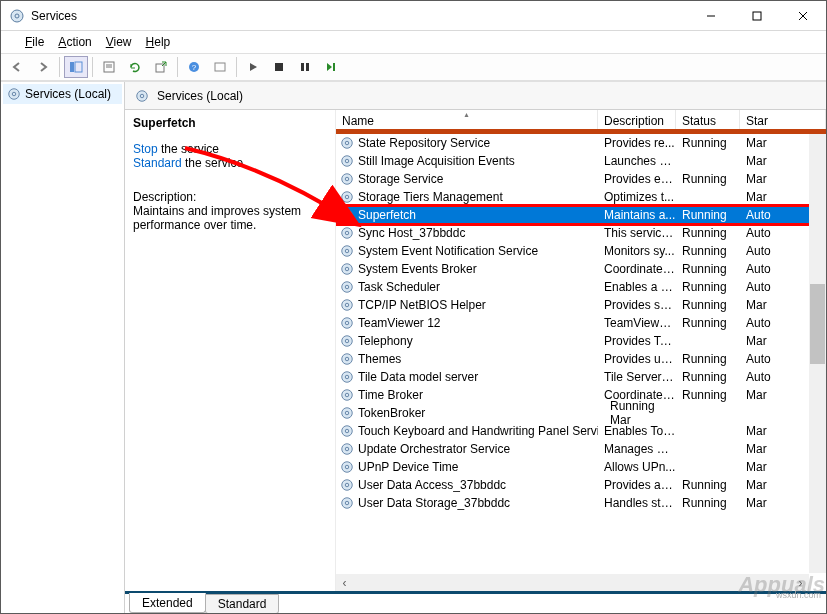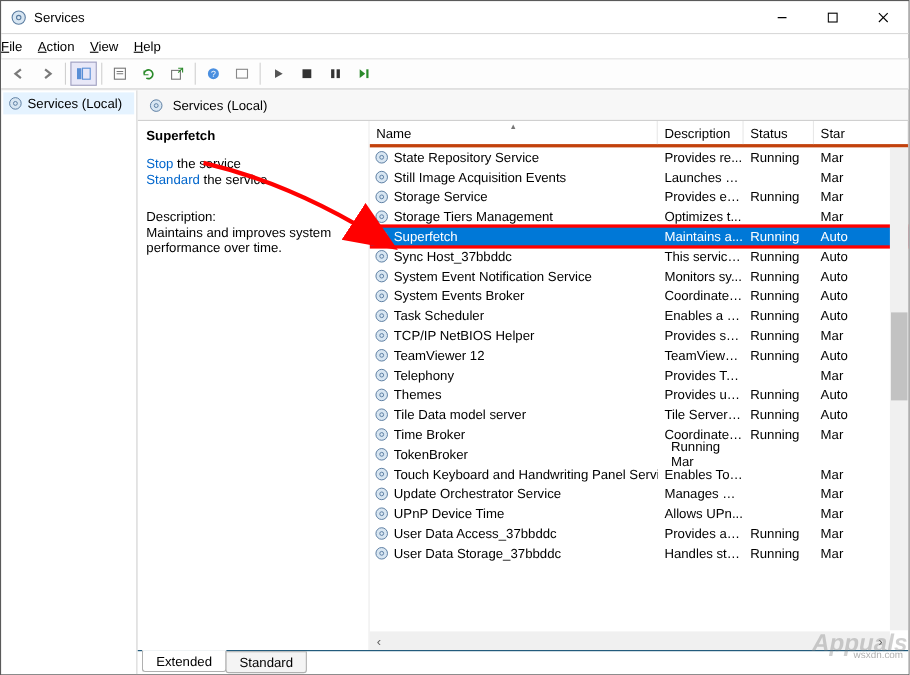--- a/index.html
+++ b/index.html
@@ -4,60 +4,60 @@
 <style>
 * { box-sizing: border-box; margin: 0; padding: 0; }
 body { font-family: "Segoe UI", Tahoma, sans-serif; font-size: 12px; background: #fff; width: 827px; height: 614px; overflow: hidden; position: relative; }
 .window { border: 1px solid #5a5a5a; display: flex; flex-direction: column; height: 100%; background: #fff; }
 .titlebar { height: 30px; display: flex; align-items: center; padding-left: 8px; border-bottom: 1px solid #d9d9d9; }
 .titlebar .icon { width: 16px; height: 16px; margin-right: 6px; }
 .titlebar .title { flex: 1; font-size: 12px; }
 .win-btns { display: flex; }
 .win-btn { width: 46px; height: 30px; display: flex; align-items: center; justify-content: center; }
 .win-btn svg { width: 10px; height: 10px; }
-.menubar { height: 22px; display: flex; align-items: center; padding-left: 0; gap: 14px; }
+.menubar { height: 22px; display: flex; align-items: center; padding-left: 24px; gap: 14px; }
 .menubar span { font-size: 12px; }
 .menubar span u { text-decoration: underline; }
 .toolbar { height: 28px; display: flex; align-items: center; border-top: 1px solid #e0e0e0; border-bottom: 1px solid #e0e0e0; padding: 0 4px; gap: 2px; background: #fdfdfd; }
 .tool-btn { width: 24px; height: 22px; display: flex; align-items: center; justify-content: center; border: 1px solid transparent; }
 .tool-btn.active { border: 1px solid #a0a0c0; background: #e8e8f8; }
 .tool-sep { width: 1px; height: 20px; background: #d0d0d0; margin: 0 2px; }
 .body { flex: 1; display: flex; border-top: 1px solid #e0e0e0; overflow: hidden; }
 .left-pane { width: 124px; border-right: 1px solid #d0d0d0; padding: 2px; }
 .left-pane .tree-item { display: flex; align-items: center; gap: 4px; padding: 3px 4px; background: #e5f3ff; }
 .right-pane { flex: 1; display: flex; flex-direction: column; overflow: hidden; position: relative; }
 .right-header { height: 28px; border-bottom: 1px solid #d0d0d0; display: flex; align-items: center; padding-left: 10px; gap: 8px; background: #f7f7f7; }
 .right-content { flex: 1; display: flex; overflow: hidden; }
 .detail-pane { width: 210px; padding: 6px 8px; font-size: 12px; }
 .detail-pane .svc-name { font-weight: bold; margin-bottom: 12px; }
 .detail-pane a { color: #0066cc; cursor: pointer; }
 .detail-pane .desc-label { margin-top: 20px; }
 .list-pane { flex: 1; display: flex; flex-direction: column; border-left: 1px solid #ececec; overflow: hidden; }
-.list-header { display: flex; height: 24px; border-bottom: 3px solid #c2410c; background: #fff; }
+.list-header { display: flex; height: 24px; border-bottom: 5px solid #c2410c; background: #fff; }
 .list-header .col { padding: 4px 6px; border-right: 1px solid #e8e8e8; font-size: 12px; overflow: hidden; }
 .col-name { width: 262px; position: relative; }
 .col-desc { width: 78px; }
 .col-status { width: 64px; }
 .col-startup { flex: 1; }
 .sort-ind { position: absolute; left: 50%; top: 0; transform: translateX(-50%); font-size: 8px; color: #777; }
 .list-body { flex: 1; overflow-y: hidden; position: relative; }
 .row { display: flex; height: 18px; align-items: center; font-size: 12px; }
 .row .c-name { width: 262px; padding-left: 4px; display: flex; align-items: center; gap: 4px; overflow: hidden; white-space: nowrap; }
 .row .c-desc { width: 78px; padding-left: 6px; overflow: hidden; white-space: nowrap; text-overflow: ellipsis; }
 .row .c-status { width: 64px; padding-left: 6px; }
 .row .c-startup { flex: 1; padding-left: 6px; overflow: hidden; white-space: nowrap; }
 .row.selected { background: #0078d7; color: #fff; }
 .row.selected .svc-icon circle { fill: #fff; }
 .row.highlight-box { outline: 3px solid #ff0000; outline-offset: -1px; }
 .svc-icon { width: 14px; height: 14px; flex-shrink: 0; }
 .scroll-track { position: absolute; right: 0; top: 0; bottom: 18px; width: 17px; background: #f0f0f0; }
 .scroll-thumb { position: absolute; left: 1px; right: 1px; top: 150px; height: 80px; background: #c2c2c2; }
 .hscroll { position: absolute; left: 0; right: 17px; bottom: 0; height: 17px; background: #f0f0f0; display:flex; justify-content:space-between; align-items:center; }
 .hscroll .arr { width:17px; height:17px; display:flex; align-items:center; justify-content:center; color:#606060;}
-.tabs { height: 22px; display: flex; align-items: flex-start; padding-left: 4px; border-top: 1px solid #0c4a6e; background: #fff; }
+.tabs { height: 22px; display: flex; align-items: flex-start; padding-left: 4px; border-top: 3px solid #0c4a6e; background: #fff; }
 .tab { padding: 2px 12px; border: 1px solid #b0b0b0; border-top: 1px solid #fff; border-radius: 0 0 3px 3px; font-size: 12px; background: #fff; margin-right: -1px; margin-top:-1px; }
 .tab.inactive { background: #f4f4f4; border-top:1px solid #b0b0b0; margin-top:0; }
 .gear-icon circle { fill: #d8e6f2; stroke: #5a7ca0; stroke-width: 1; }
 .arrow-annot { position: absolute; left: 170px; top: 138px; pointer-events: none; z-index: 50; }
 .watermark { position: absolute; right: 2px; bottom: 16px; font-size: 22px; color: rgba(120,120,120,.35); font-weight: bold; font-style: italic; pointer-events:none; }
 .source { position: absolute; right: 6px; bottom: 14px; font-size: 9px; color: #b0b0b0; }
 </style>
 </head>
 <body>
 

